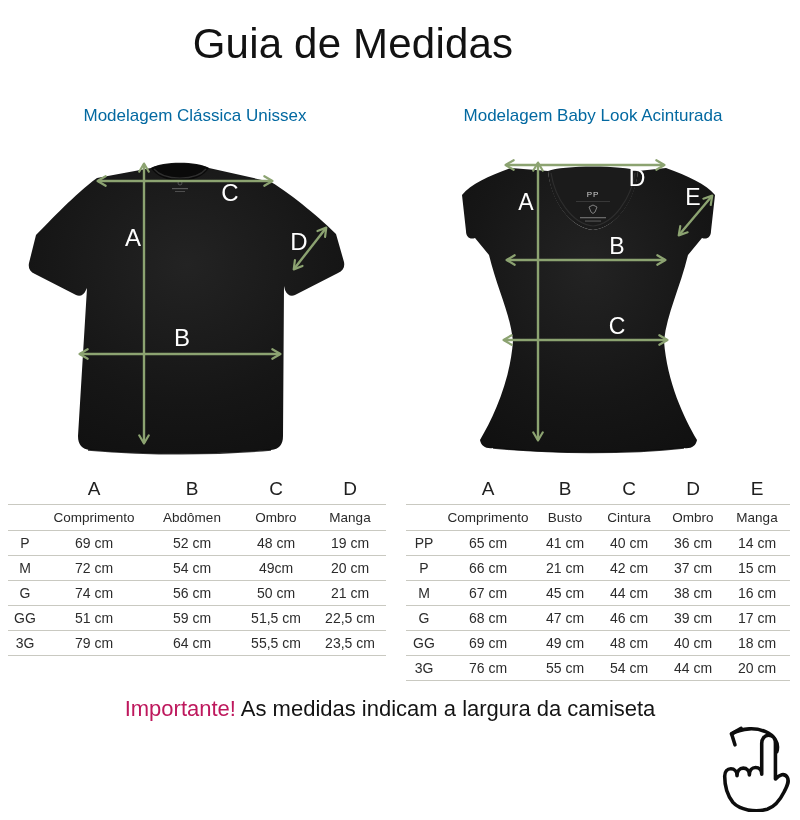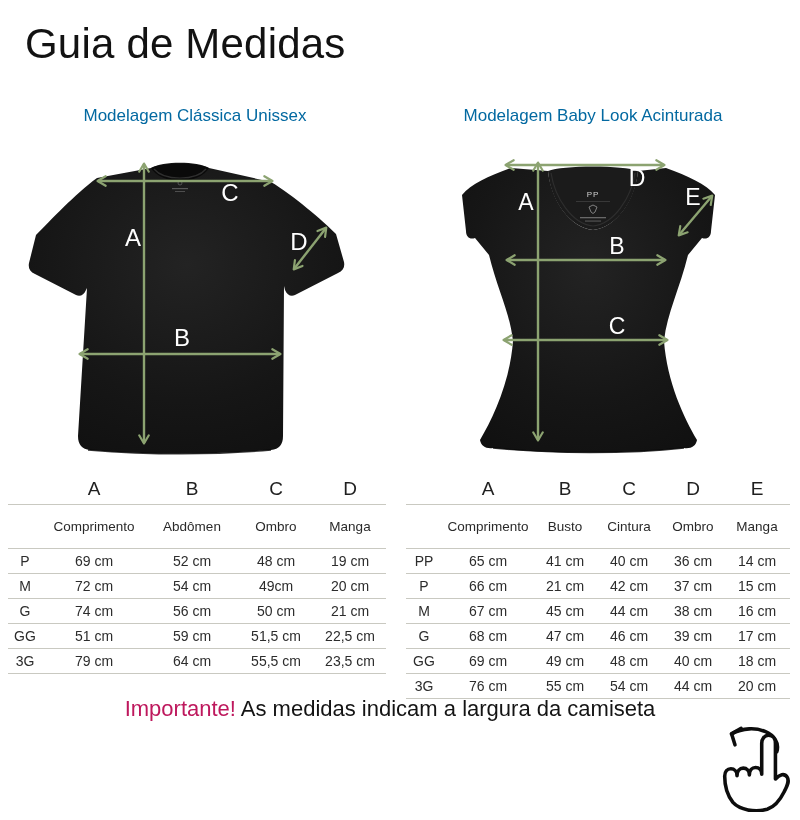--- a/index.html
+++ b/index.html
@@ -1,39 +1,39 @@
 <!DOCTYPE html>
 <html><head>
 <meta charset="utf-8">
 <style>
   * { margin:0; padding:0; box-sizing:border-box; }
   html,body { width:800px; height:820px; background:#ffffff; font-family:"Liberation Sans", sans-serif; position:relative; overflow:hidden; }
 
   .page-title {
     position:absolute; top:20px; left:0; width:706px;
-    font-size:42px; font-weight:500; color:#121212; letter-spacing:0.2px;margin-left:25px;
+    text-align:center; font-size:42px; font-weight:500; color:#121212; letter-spacing:0.2px;
   }
   .subtitle {
     position:absolute; top:106px; width:390px;
     text-align:center; font-size:17px; font-weight:500; color:#0369a1;
   }
   .subtitle.left  { left:0; }
   .subtitle.right { left:398px; }
 
   .figure { position:absolute; top:138px; width:400px; height:332px; }
   .figure.left  { left:0; }
   .figure.right { left:400px; }
 
   .size-table { position:absolute; top:478px; border-collapse:collapse; table-layout:fixed; }
   .size-table.left  { left:8px;   width:378px; }
   .size-table.right { left:406px; width:384px; }
   .size-table tr { border-bottom:1.6px solid #c9c9c1; }
   .size-table td { text-align:center; vertical-align:middle; color:#2c2c2c; }
   .size-table tr.letters td { font-size:19px; color:#1f1f1f; padding:0 0 4px 0; font-weight:400; }
-  .size-table tr.headers td { font-size:13.5px; padding:14px 0; color:#2a2a2a; }
+  .size-table tr.headers td { font-size:13.5px; padding:5px 0; color:#2a2a2a; }
   .size-table tr.data td    { font-size:14px;   padding:4px 0; }
   .size-table td.sizecol { font-size:14px; }
 
   .footer-note {
     position:absolute; top:692px; left:0; width:780px;
     text-align:center; font-size:22px; line-height:34px; color:#141414;
   }
   .footer-note .imp { font-weight:normal; color:#be185d; }
 
   .tap-icon { position:absolute; left:706px; top:716px; width:84px; height:96px; }

